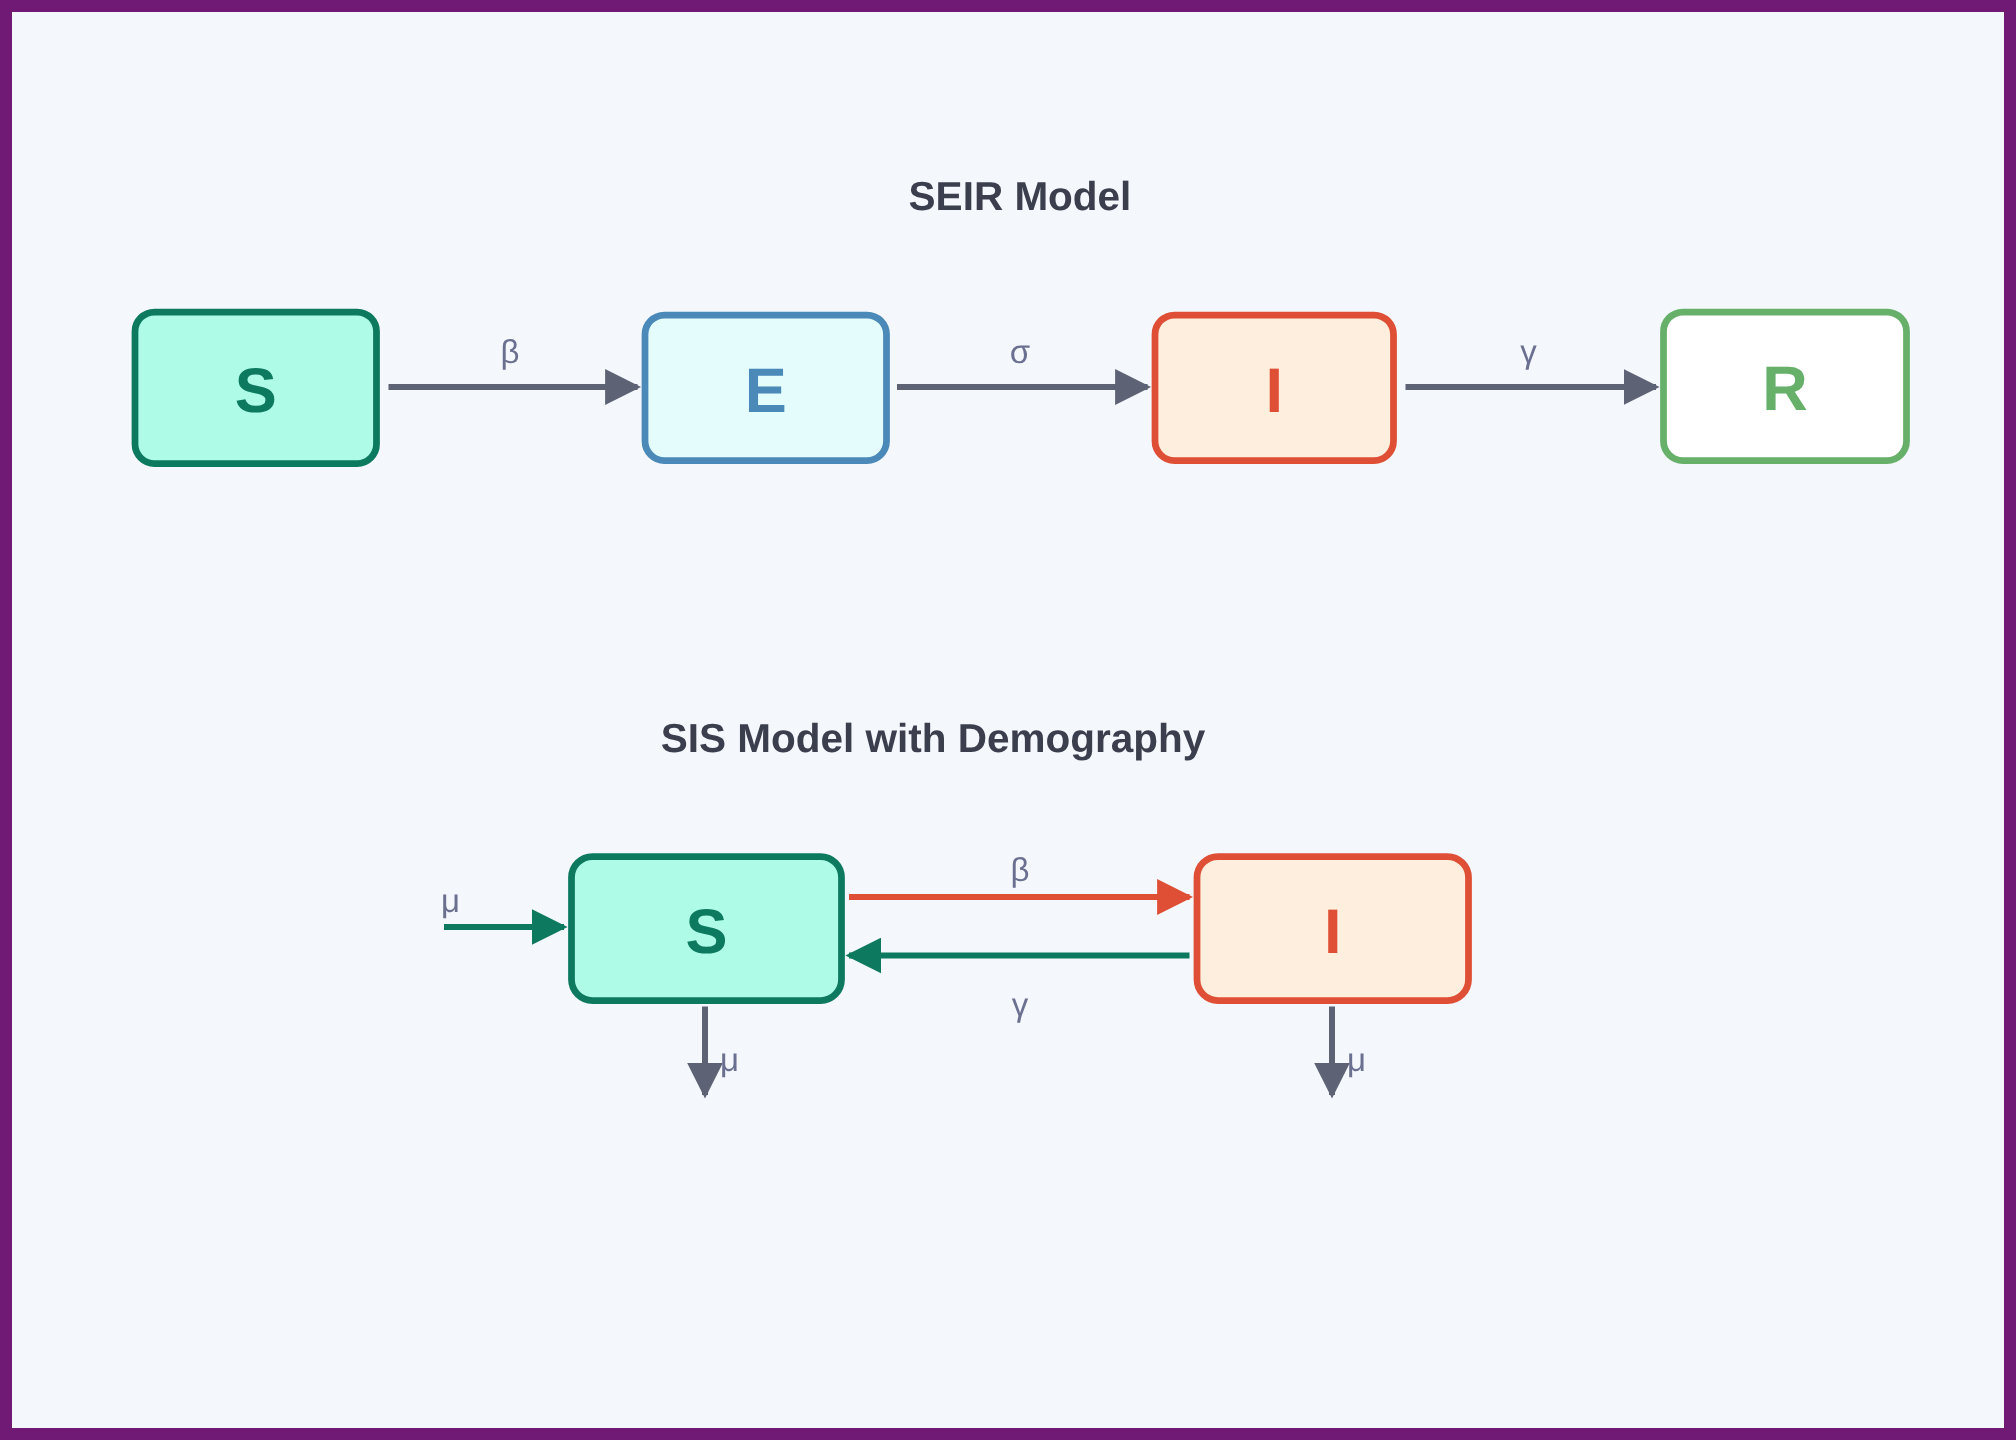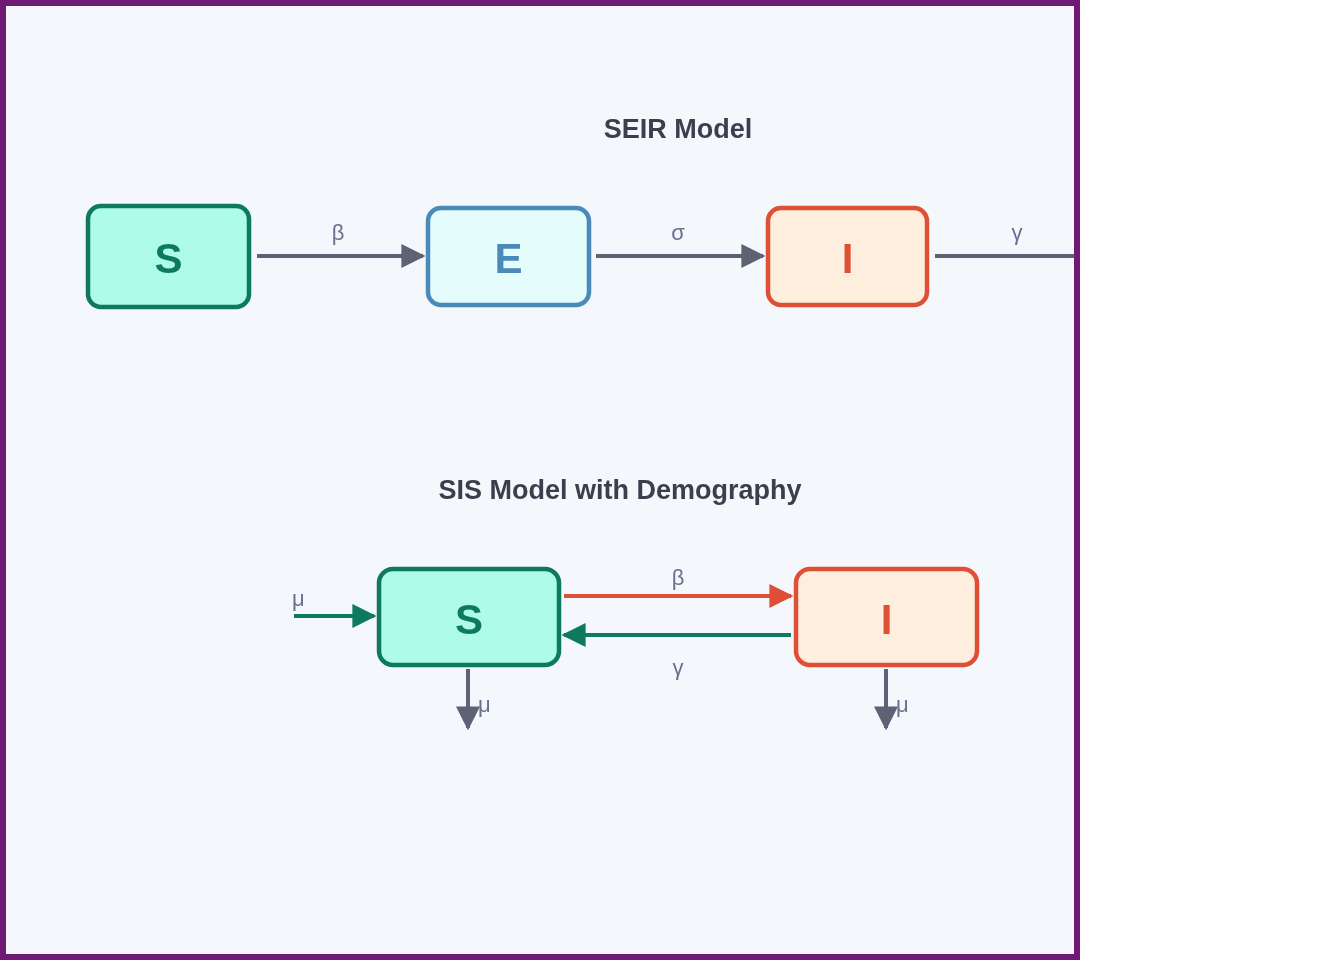--- a/index.html
+++ b/index.html
@@ -7,25 +7,25 @@
     padding: 0;
     background: #ffffff;
   }
   body {
     width: 1344px;
     height: 960px;
     font-family: "Liberation Sans", sans-serif;
   }
   #canvas {
     position: relative;
-    width: 1080px;
+    width: 1344px;
     height: 960px;
     box-sizing: border-box;
     background: #f4f7fc;
-    border: 6px solid #701a75;
+    border: 8px solid #701a75;
     overflow: hidden;
   }
   svg#diagram {
     position: absolute;
     left: 0;
     top: 0;
     width: 1344px;
     height: 960px;
     display: block;
   }

